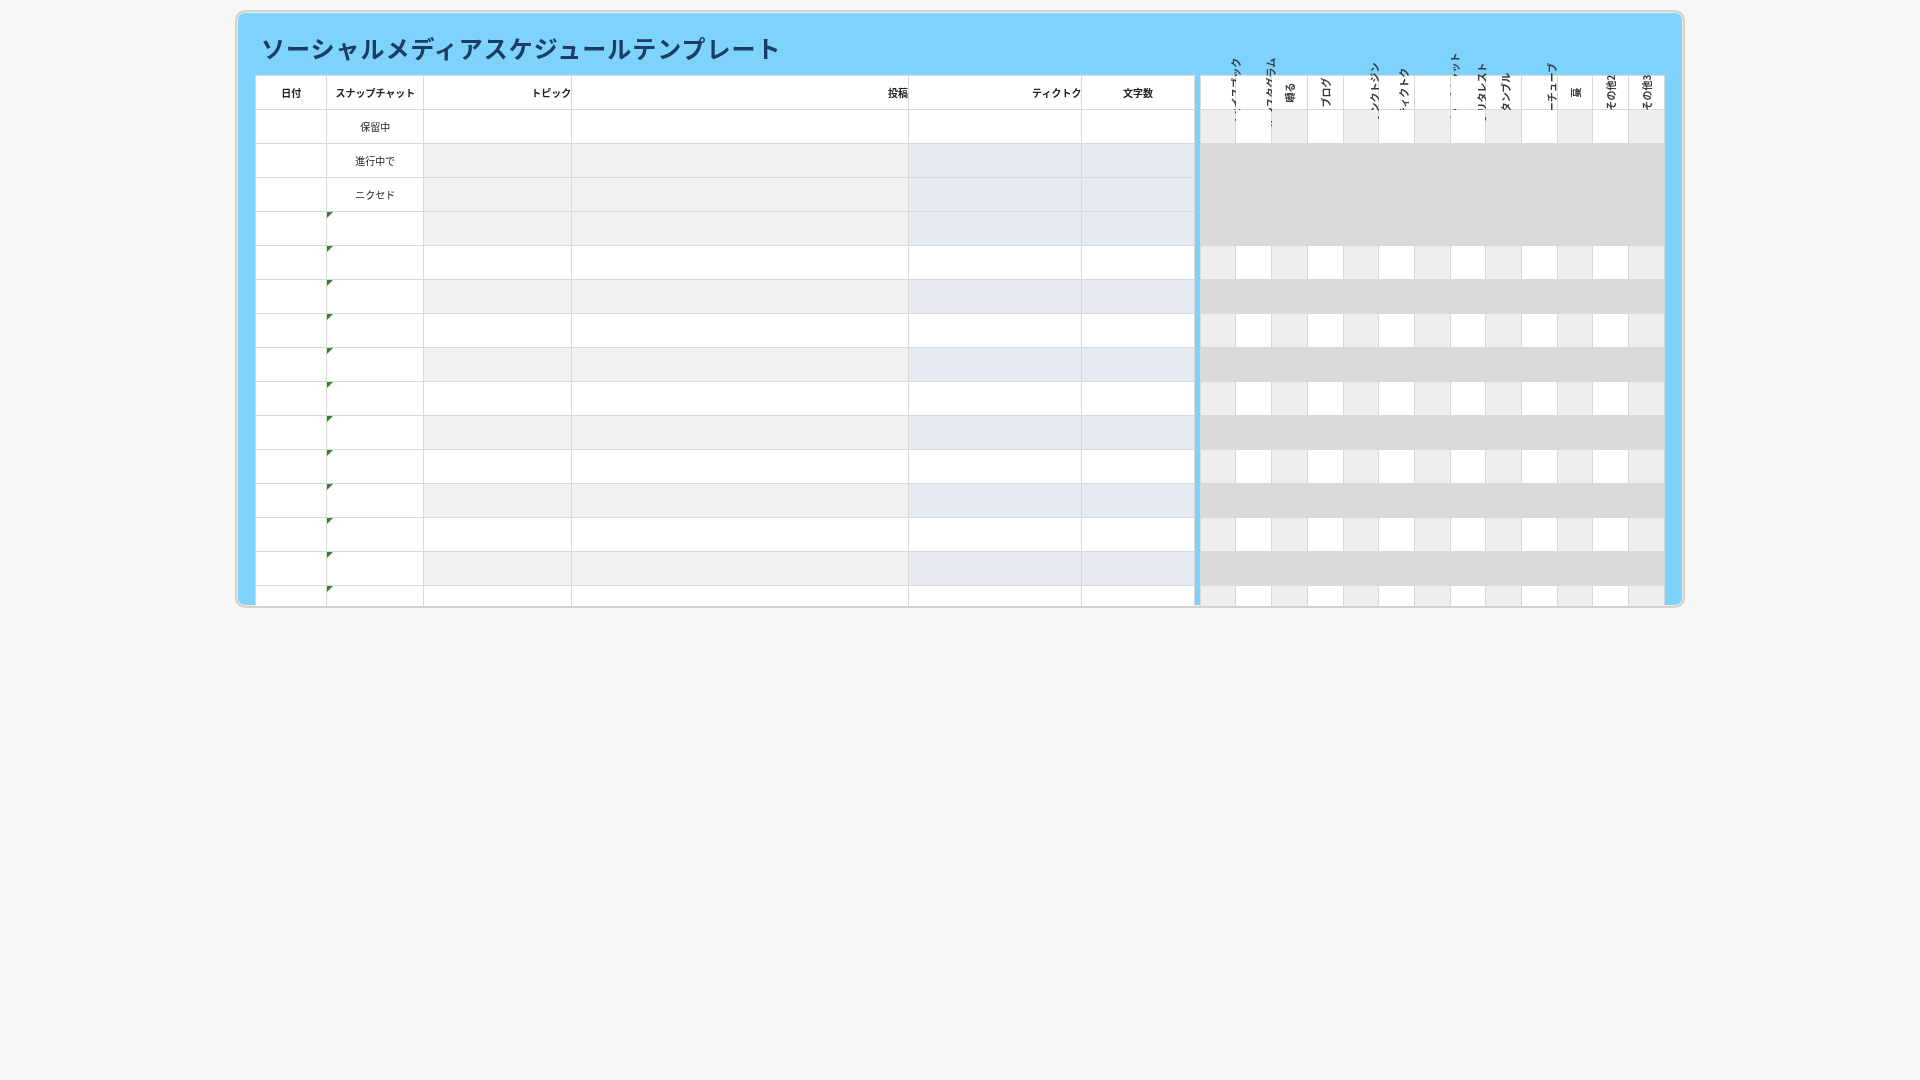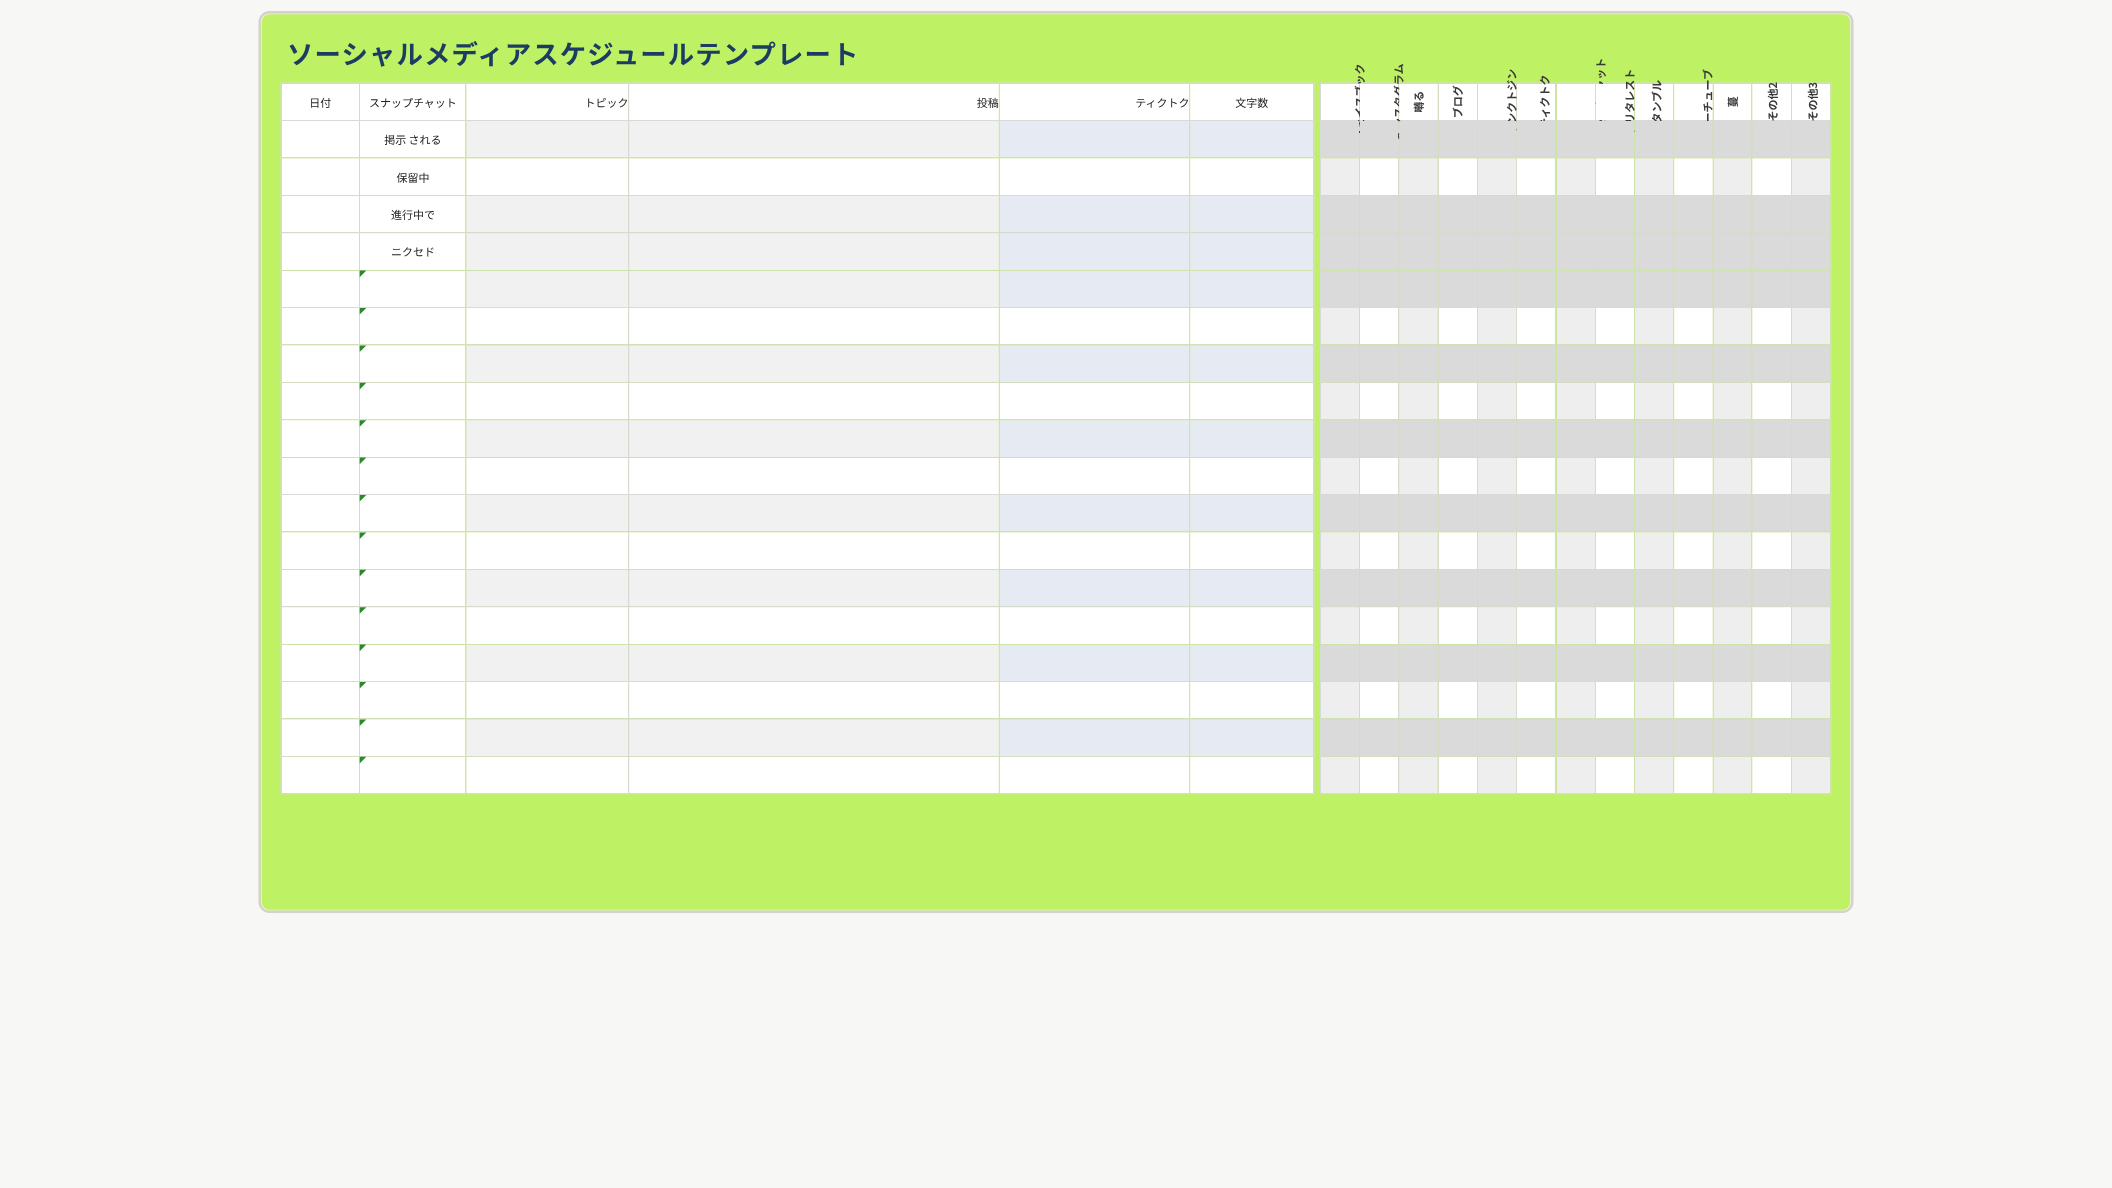--- a/index.html
+++ b/index.html
@@ -4,23 +4,23 @@
 <style>
   html,body{
     margin:0;padding:0;
     font-family:"Hiragino Kaku Gothic ProN","Noto Sans CJK JP","Yu Gothic",sans-serif;
     background:#f7f7f5;
     font-size:11px;
     color:#333;
   }
   .sheet{
     width:1450px;
-    height:820px;
+    height:598px;
     margin:10px auto;
-    background:#bef264;
+    background:#7dd3fc;
     border:2px solid #d4d2cb;
     border-radius:10px;
     box-sizing:border-box;
     padding:14px 18px 18px 18px;
     box-shadow:0 0 0 1px #efeee9 inset;
     position:relative;
     overflow:hidden;
   }
   .title{
     font-size:24px;
@@ -52,21 +52,21 @@
   col.c-post  {width:330px;}
   col.c-hash  {width:170px;}
   col.c-chars {width:110px;}
   col.c-gap   {width:6px;}
   col.c-plat  {width:35px;}
   
   th.h-main{
     border:none;
     border-bottom:1px solid #d9d9d9;
     background:transparent;
-    font-weight:400;
+    font-weight:700;
     color:#222;
     font-size:11px;
     text-align:center;
     height:74px;
     vertical-align:bottom;
     padding-bottom:6px;
   }
   th.h-main.left{text-align:right;padding-left:6px;}
   th.h-main.nb{border-bottom:none;}
   th.h-plat{
@@ -162,42 +162,20 @@
           <th class="h-plat"><span class="rot">スナップチャット</span></th>
           <th class="h-plat"><span class="rot">プリタレスト</span></th>
           <th class="h-plat"><span class="rot">タンブル</span></th>
           <th class="h-plat"><span class="rot">ユーチューブ</span></th>
           <th class="h-plat"><span class="rot">蔓</span></th>
           <th class="h-plat"><span class="rot">その他2</span></th>
           <th class="h-plat"><span class="rot">その他3</span></th>
         </tr>
     </thead>
     <tbody>
-        <tr class="bandA">
-          <td class="date"></td>
-          <td class="status">掲示 される</td>
-          <td class="topic"></td>
-          <td class="post"></td>
-          <td class="hash"></td>
-          <td class="chars"></td>
-          <td class="gap"></td>
-          <td class="plat plat-odd"></td>
-          <td class="plat"></td>
-          <td class="plat plat-odd"></td>
-          <td class="plat"></td>
-          <td class="plat plat-odd"></td>
-          <td class="plat"></td>
-          <td class="plat plat-odd"></td>
-          <td class="plat"></td>
-          <td class="plat plat-odd"></td>
-          <td class="plat"></td>
-          <td class="plat plat-odd"></td>
-          <td class="plat"></td>
-          <td class="plat plat-odd"></td>
-        </tr>
         <tr class="bandB">
           <td class="date"></td>
           <td class="status">保留中</td>
           <td class="topic"></td>
           <td class="post"></td>
           <td class="hash"></td>
           <td class="chars"></td>
           <td class="gap"></td>
           <td class="plat plat-odd"></td>
           <td class="plat"></td>

